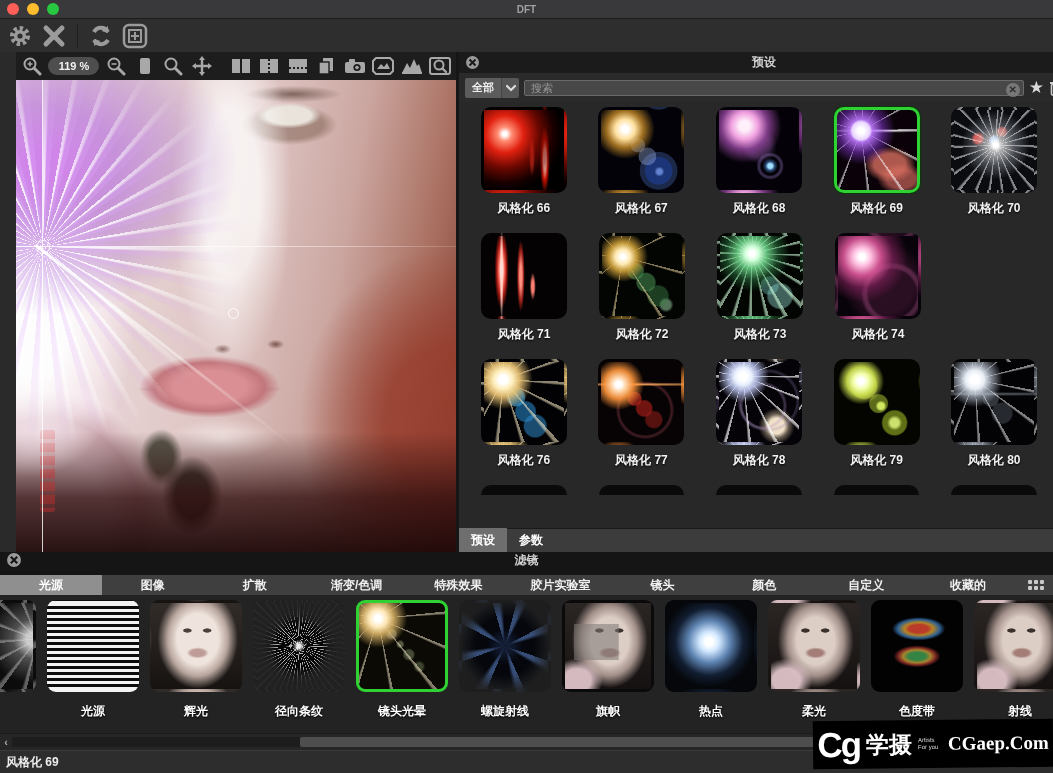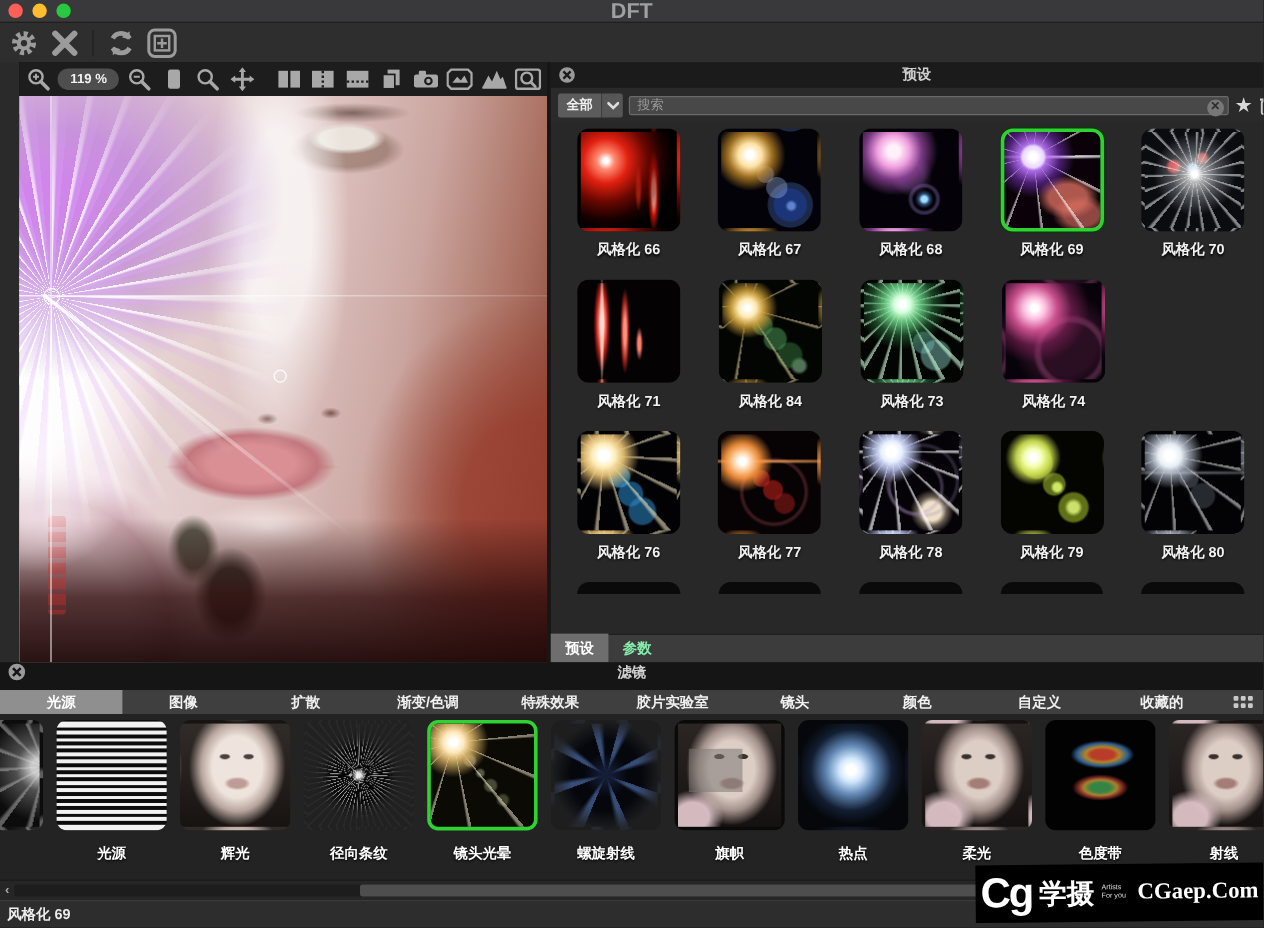--- a/index.html
+++ b/index.html
@@ -4,21 +4,21 @@
 <style>
   * { margin:0; padding:0; box-sizing:border-box; }
   html,body { background:#222; }
   body { font-family:"Liberation Sans", sans-serif; }
   #app { position:relative; width:1053px; height:773px; background:#2a2a2a; overflow:hidden; display:flex; flex-direction:column; }
 
   
   .titlebar { height:18px; background:#39393b; display:flex; align-items:center; position:relative; flex:0 0 auto; }
   .traffic { display:flex; gap:8px; margin-left:7px; }
   .dot { width:12px; height:12px; border-radius:50%; }
-  .title { position:absolute; left:0; right:0; text-align:center; font-size:18px; font-weight:bold; color:#9fa0a4; }
+  .title { position:absolute; left:0; right:0; text-align:center; font-size:10px; font-weight:bold; color:#9fa0a4; }
 
   
   .main-toolbar { height:34px; background:#2e2e2e; border-top:1px solid #1c1c1c; display:flex; align-items:center; gap:6px; padding-left:6px; flex:0 0 auto; }
   .mt-icon { width:28px; height:26px; display:flex; align-items:center; justify-content:center; }
   .mt-divider { width:1px; height:22px; background:#1e1e1e; margin:0 3px; }
 
   
   .content { display:flex; height:500px; flex:0 0 auto; }
 
   
@@ -92,21 +92,21 @@
   .partial-row div { width:86px; height:10px; margin:0 16px; border-radius:10px 10px 0 0; background:#0a0a0a; }
 
   .v-scroll { position:absolute; right:2px; top:5px; bottom:2px; width:13px; }
   .v-scroll .arr { position:absolute; left:0; width:13px; height:16px; background:#3d3d3d; color:#ddd; display:flex; align-items:center; justify-content:center; font-size:9px; border-radius:2px; }
   .v-scroll .arr.up { top:0; }
   .v-scroll .arr.dn { bottom:0; }
   .v-scroll .track { position:absolute; left:4px; top:18px; bottom:18px; width:5px; background:#222; border-radius:3px; }
   .v-scroll .thumb { position:absolute; left:2px; top:150px; width:9px; height:85px; background:#5a5a5a; border-radius:4px; }
 
   .panel-tabs { height:24px; background:#3c3c3c; display:flex; align-items:flex-end; flex:0 0 auto; border-top:1px solid #1a1a1a; }
-  .ptab { height:24px; padding:0 12px; font-size:12px; font-weight:bold; color:#86efac; display:flex; align-items:center; }
+  .ptab { height:24px; padding:0 12px; font-size:12px; font-weight:bold; color:#ffffff; display:flex; align-items:center; }
   .ptab.active { background:#6e6e6e; color:#fff; }
 
   
   .filters-panel { flex:0 0 auto; display:flex; flex-direction:column; background:#232323; }
   .fp-header { height:23px; background:#151515; display:flex; align-items:flex-start; position:relative; }
   .cat-tabs { height:20px; background:#3f3f3f; display:flex; }
   .cat-tab { flex:1; display:flex; align-items:center; justify-content:center; font-size:12px; font-weight:bold; color:#f0f0f0; }
   .cat-tab.active { background:#8f8f8f; color:#fff; }
   .cat-more { width:34px; display:flex; align-items:center; justify-content:center; }
   .dots6 { display:grid; grid-template-columns:repeat(3,4px); grid-gap:2px; }
@@ -376,21 +376,21 @@
               <div class="plabel">风格化 70</div>
             </div>
         </div>
         <div class="prow">
           <div class="pcell">
               <div class="pthumb art-p71"></div>
               <div class="plabel">风格化 71</div>
             </div>
           <div class="pcell">
               <div class="pthumb art-p72"></div>
-              <div class="plabel">风格化 84</div>
+              <div class="plabel">风格化 72</div>
             </div>
           <div class="pcell">
               <div class="pthumb art-p73"></div>
               <div class="plabel">风格化 73</div>
             </div>
           <div class="pcell">
               <div class="pthumb art-p74"></div>
               <div class="plabel">风格化 74</div>
             </div>
         </div>

